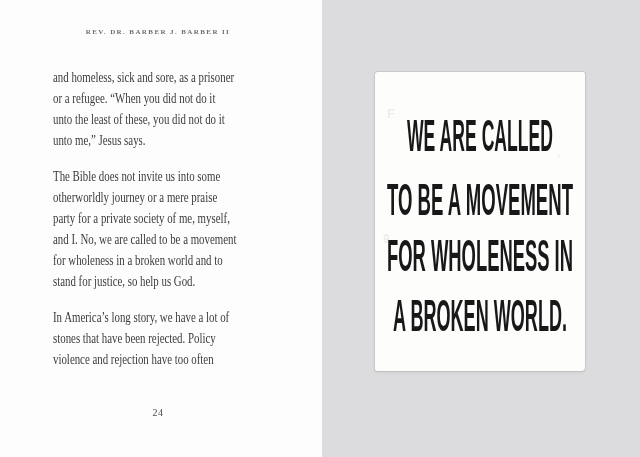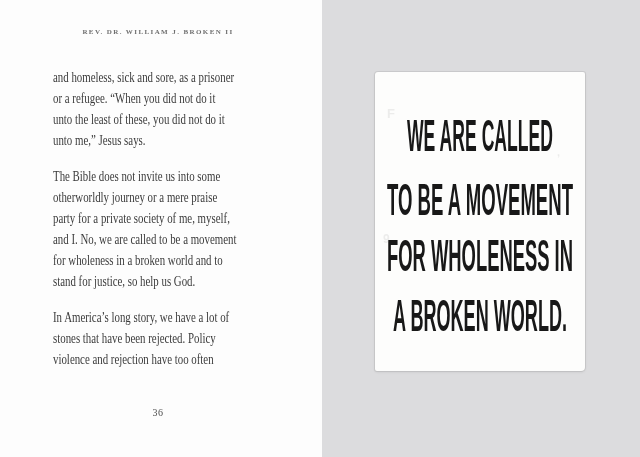--- a/index.html
+++ b/index.html
@@ -101,39 +101,39 @@
   .distress-f   { left: 12px;  top: 34px;  font-size: 13px; }
   .distress-dot { left: 182px; top: 74px;  font-size: 11px; }
   .distress-e   { left: 8px;   top: 160px; font-size: 12px; }
 </style>
 </head>
 <body>
 
 <div class="spread">
 
   <div class="page-left">
-    <div class="running-head">REV. DR. WILLIAM J. BROKEN II</div>
+    <div class="running-head">REV. DR. BARBER J. BARBER II</div>
 
     <div class="body-text">
       <p>and homeless, sick and sore, as a prisoner
 or a refugee. “When you did not do it
 unto the least of these, you did not do it
 unto me,” Jesus says.</p>
       <p>The Bible does not invite us into some
 otherworldly journey or a mere praise
 party for a private society of me, myself,
 and I. No, we are called to be a movement
 for wholeness in a broken world and to
 stand for justice, so help us God.</p>
       <p>In America’s long story, we have a lot of
 stones that have been rejected. Policy
 violence and rejection have too often</p>
     </div>
 
-    <div class="page-number">36</div>
+    <div class="page-number">24</div>
   </div>
 
   <div class="page-right">
     <div class="poster">
 
       <span class="distress distress-f">F</span>
       <span class="distress distress-dot">,</span>
       <span class="distress distress-e">9</span>
 
       <svg class="poster-svg" width="210" height="299" viewBox="0 0 210 299" xmlns="http://www.w3.org/2000/svg">

